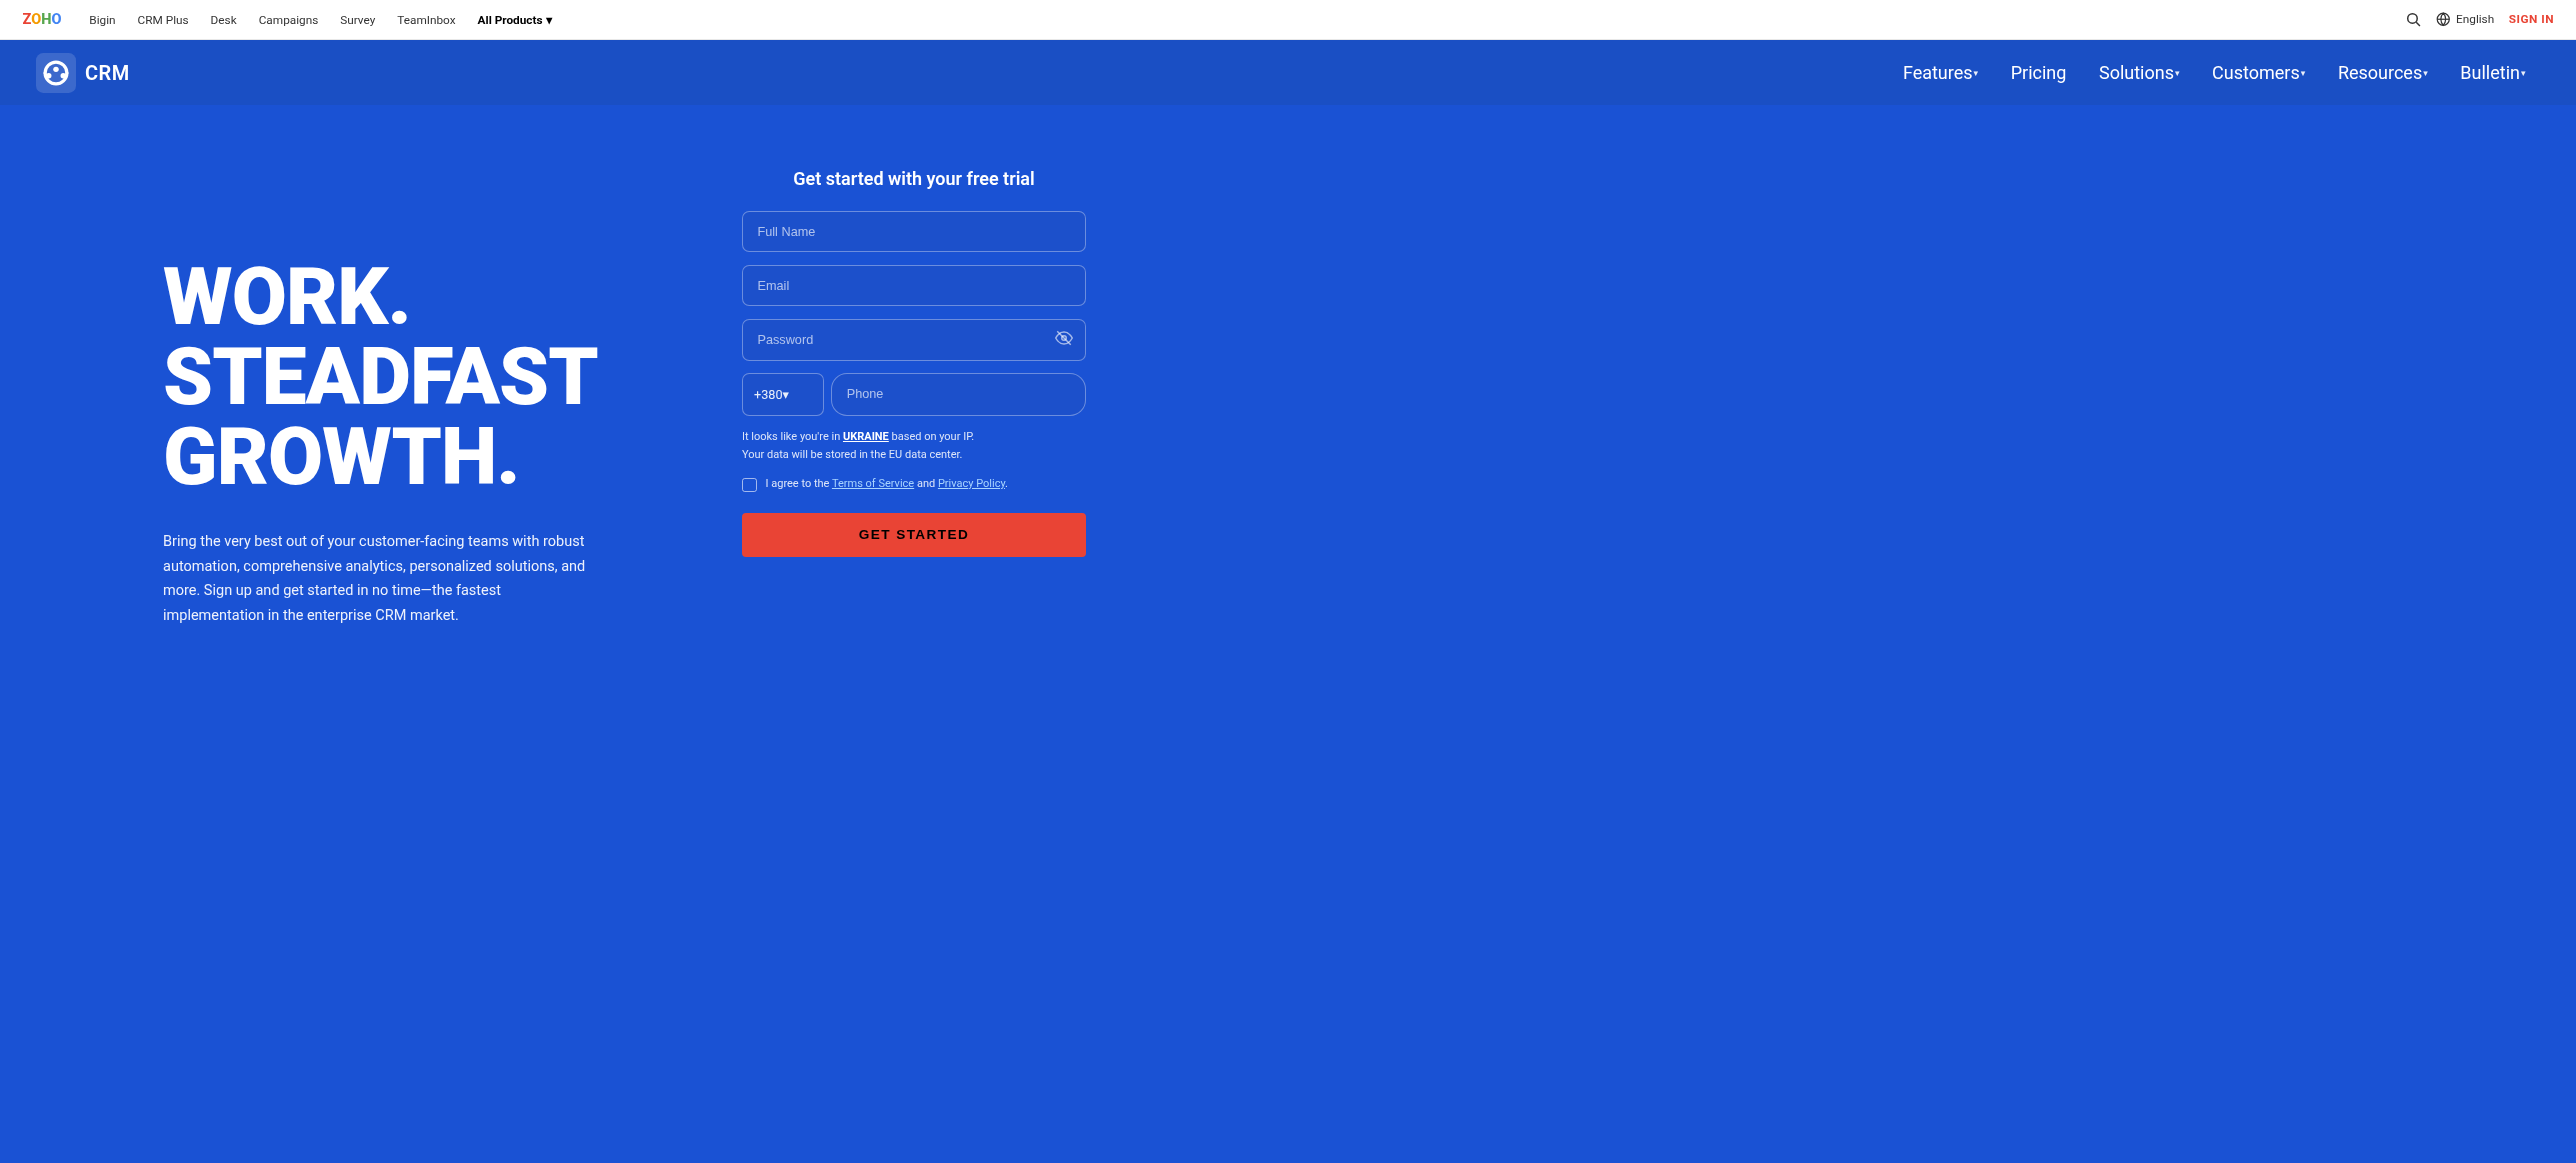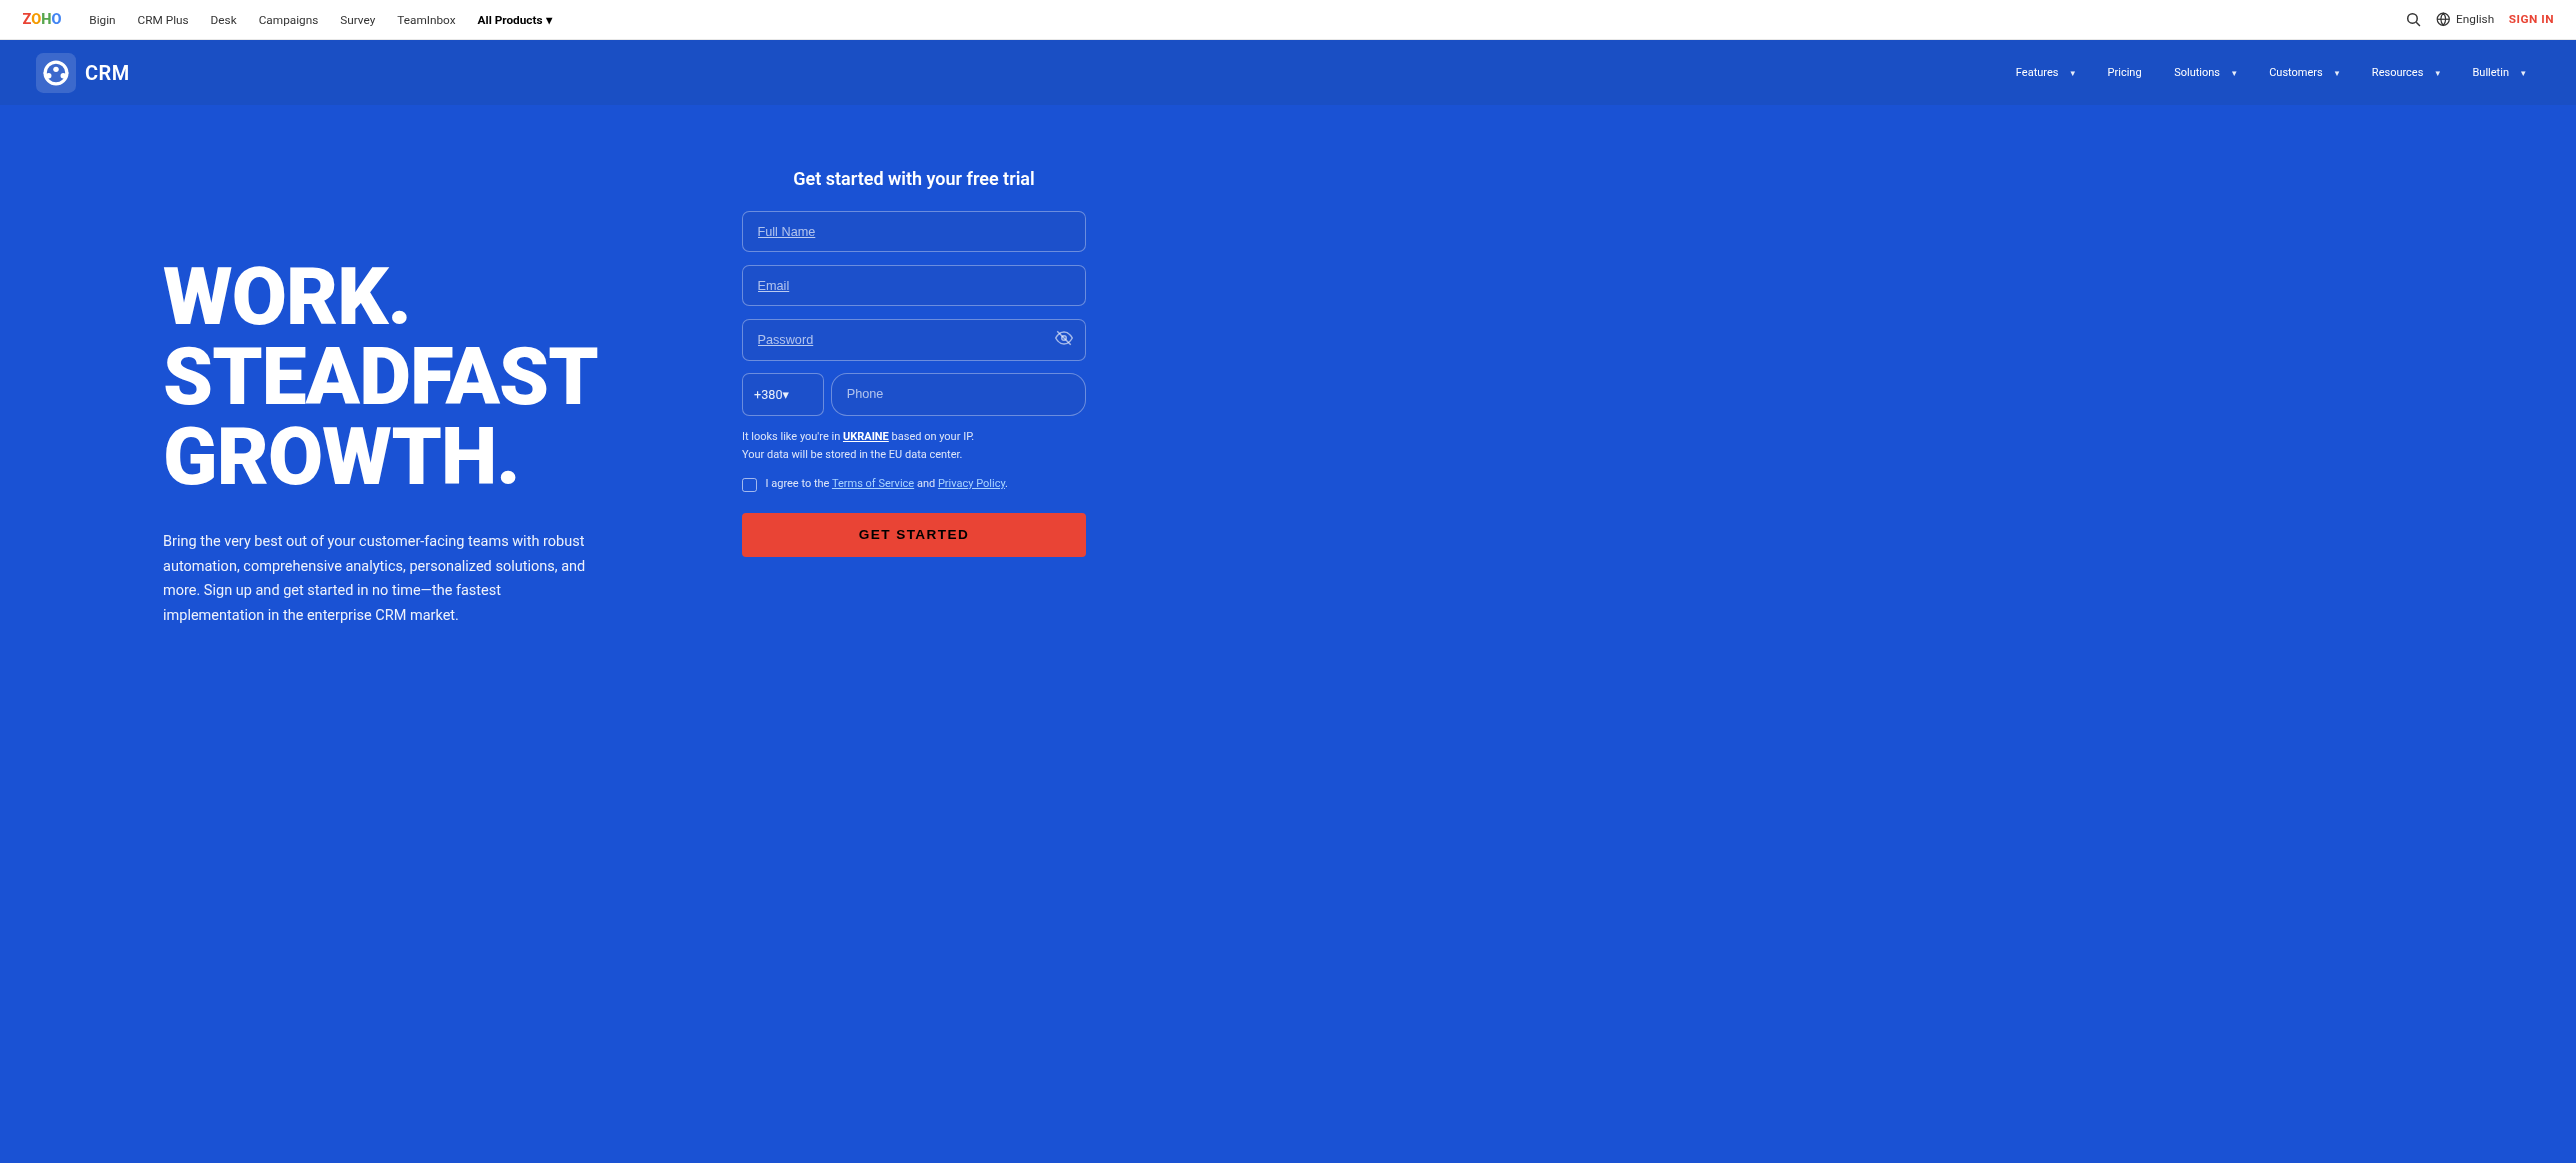--- a/index.html
+++ b/index.html
@@ -104,26 +104,26 @@
       font-weight: 600;
       letter-spacing: 0.5px;
     }
     .main-nav-links {
       display: flex;
       align-items: center;
       gap: 3.6px;
     }
     .nav-item {
       color: #fff;
-      font-size: 11px;
+      font-size: 18px;
       padding: 7.2px 14.5px;
       cursor: pointer;
       display: flex;
       align-items: center;
-      gap: 12px;
+      gap: 1px;
       white-space: nowrap;
       border-radius: 3.6px;
     }
     .nav-chevron {
       font-size: 9px;
       opacity: 0.9;
     }
 
     
     .hero {
@@ -172,21 +172,20 @@
     .form-field {
       width: 100%;
       background: rgba(30, 80, 200, 0.7);
       border: 0.9px solid rgba(255,255,255,0.35);
       border-radius: 7.2px;
       padding: 12.7px 14.5px;
       color: rgba(255,255,255,0.7);
       font-size: 12.7px;
       margin-bottom: 12.7px;
       outline: none;
-      text-decoration: underline;
     }
     .form-field::placeholder { color: rgba(255,255,255,0.65); }
 
     .password-wrapper {
       position: relative;
       margin-bottom: 12.7px;
     }
     .password-wrapper .form-field {
       margin-bottom: 0;
       padding-right: 40px;

